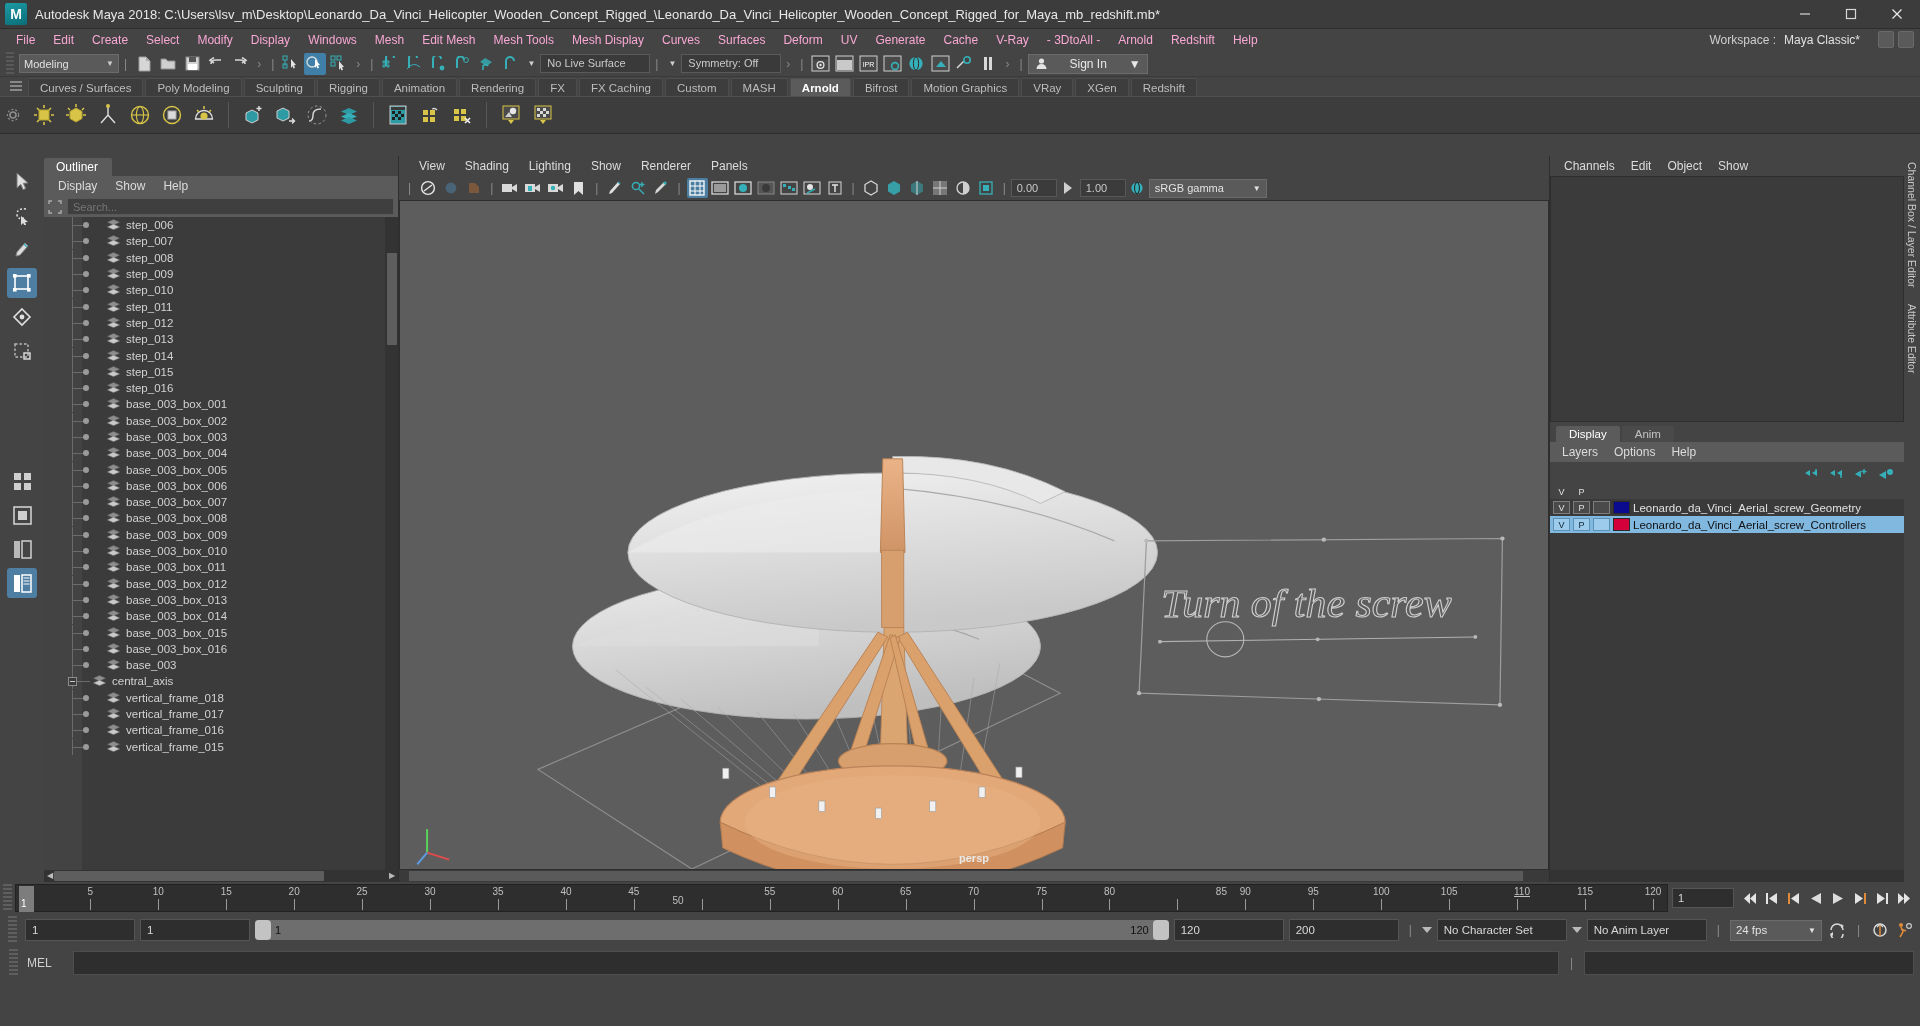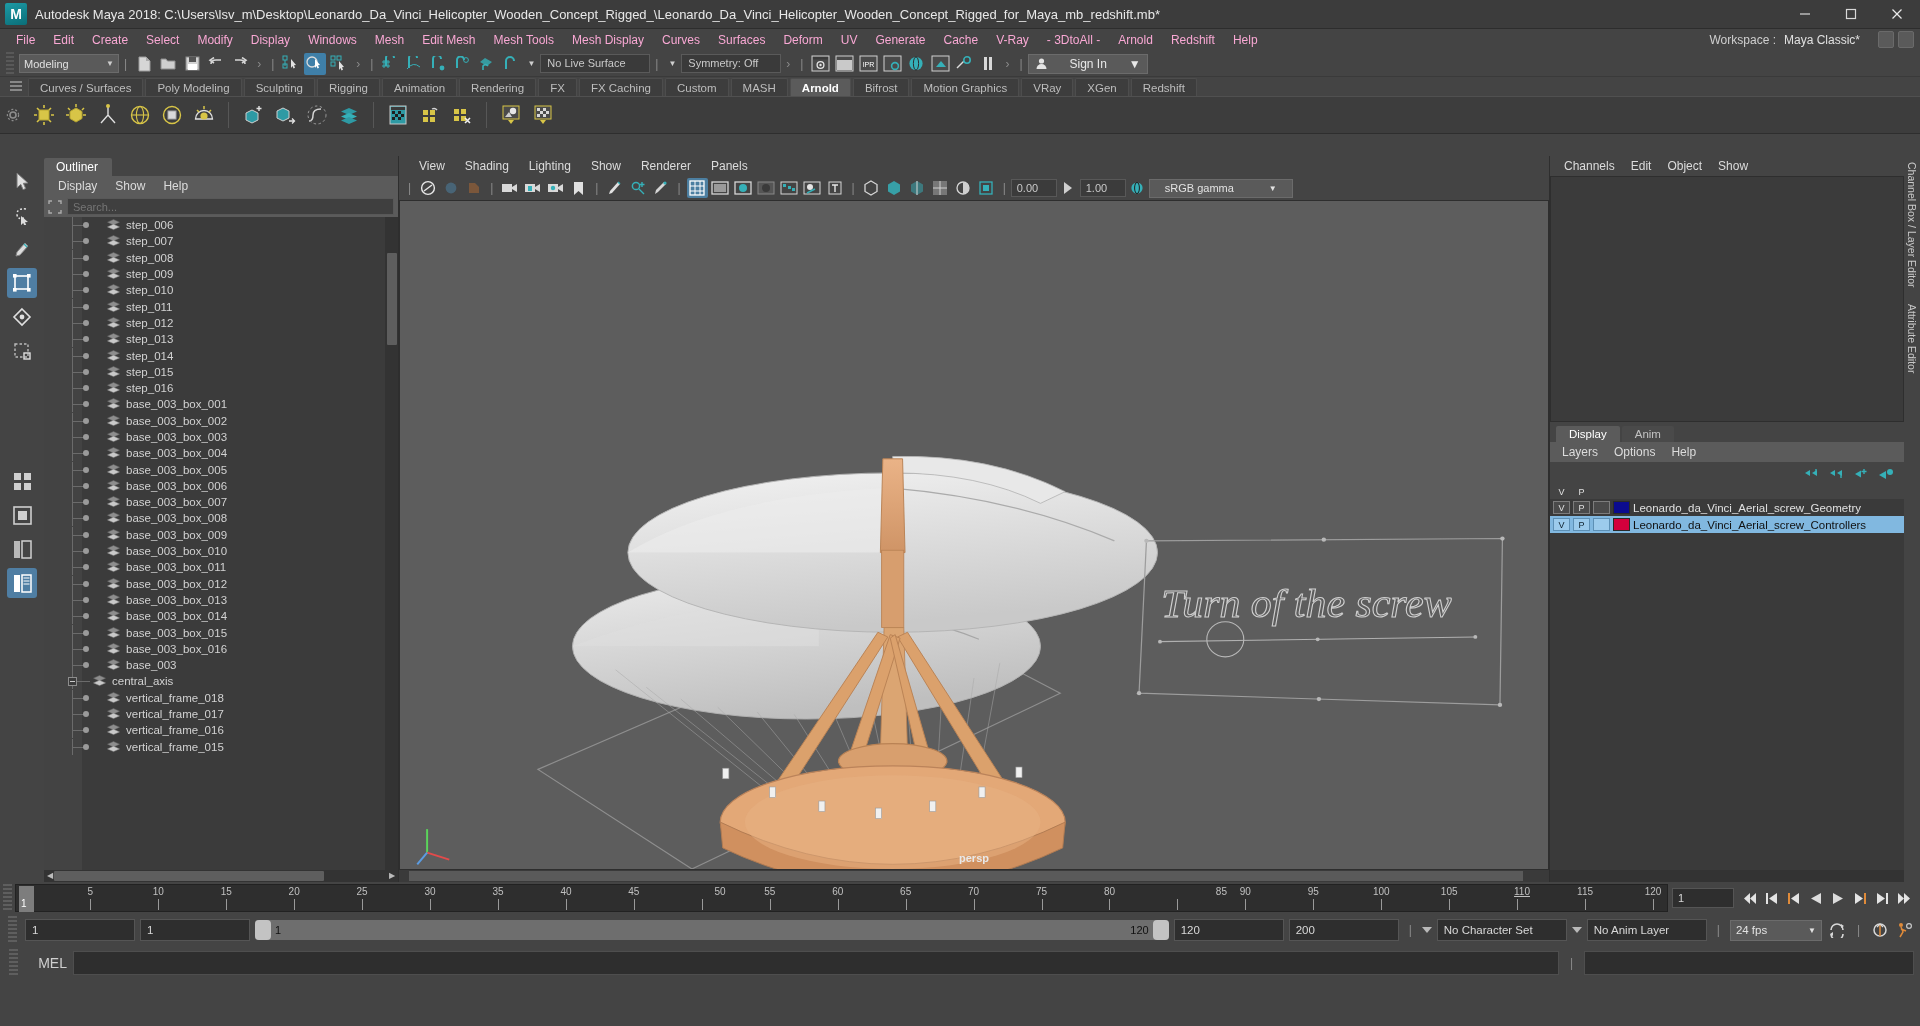--- a/index.html
+++ b/index.html
@@ -131,21 +131,21 @@
   
   .viewwrap{flex:1;display:flex;flex-direction:column;background:#444;}
   .vp-menu{height:20px;display:flex;align-items:center;background:#444;padding-left:10px;}
   .vp-menu span{font-size:12px;color:#dcdcdc;padding:0 10px;line-height:20px;}
   .vp-tools{height:24px;background:#444;display:flex;align-items:center;padding-left:4px;}
   .vbtn{width:21px;height:20px;display:flex;align-items:center;justify-content:center;margin:0 1px;border-radius:2px;}
   .vbtn.on{background:#4c7fa1;}
   .vfield{background:#3b3b3b;border:1px solid #585858;height:18px;line-height:16px;color:#c9c9c9;
           font-size:11px;padding:0 5px;width:46px;text-align:left;}
   .gamma{background:#5a5a5a;border:1px solid #6b6b6b;height:19px;display:flex;align-items:center;
-         justify-content:space-between;color:#e2e2e2;font-size:11px;padding:0 15px;width:144px;gap:25px;}
+         justify-content:space-between;color:#e2e2e2;font-size:11px;padding:0 5px;width:118px;gap:25px;}
   .viewport{flex:1;background:#5d5d5d;position:relative;overflow:hidden;border:1px solid #2e2e2e;}
   .persp-label{position:absolute;left:50%;transform:translateX(-50%);bottom:5px;font-size:11px;color:#e8e8e8;font-weight:bold;}
   .vp-scroll{height:12px;background:#3a3a3a;position:relative;}
   .vp-hthumb{position:absolute;left:10px;top:1px;right:26px;height:10px;background:#5a5a5a;}
 
   
   .rightpanel{width:355px;background:#444;display:flex;flex-direction:column;border-left:1px solid #2e2e2e;}
   .ch-menu{height:20px;display:flex;align-items:center;background:#444;padding-left:6px;}
   .ch-menu span{font-size:12px;color:#dcdcdc;padding:0 8px;line-height:20px;}
   .ch-body{height:246px;background:#3b3b3b;border:1px solid #2e2e2e;}
@@ -189,21 +189,21 @@
   .rangebar{flex:1;height:20px;background:#6e6e6e;border-radius:3px;position:relative;display:flex;align-items:center;}
   .rb-handle{width:16px;height:20px;background:#c3c3c3;border-radius:4px;}
   .rb-lbl{font-size:11px;color:#111;margin-left:4px;}
   .rb-lbl.r{margin-left:auto;margin-right:4px;}
   .tri{width:0;height:0;border-left:5px solid transparent;border-right:5px solid transparent;border-top:6px solid #b9b9b9;}
   .fpsbox{background:#5a5a5a;border:1px solid #6b6b6b;height:21px;display:flex;align-items:center;
           justify-content:space-between;color:#e2e2e2;font-size:11.5px;padding:0 5px;width:92px;}
 
   
   .melrow{position:absolute;left:0;top:946px;width:1920px;height:34px;display:flex;align-items:center;background:#444;gap:6px;padding:0 6px;}
-  .mel-lbl{font-size:14px;color:#d0d0d0;width:40px;text-align:right;}
+  .mel-lbl{font-size:12px;color:#d0d0d0;width:40px;text-align:left;}
   .mel-in{flex:1;background:#2e2e2e;border:1px solid #4e4e4e;height:24px;}
   .mel-in2{width:330px;background:#2e2e2e;border:1px solid #4e4e4e;height:24px;}
 
   
   .statusbar{position:absolute;left:0;top:980px;width:1920px;height:46px;background:#444;
              display:flex;align-items:flex-start;padding:8px 0 0 26px;}
   .statusbar .txt{font-size:11.5px;color:#d0d0d0;}
   .dots-left{position:absolute;left:6px;top:0;width:8px;height:100%;
      background:repeating-linear-gradient(to bottom,#6a6a6a 0 2px,transparent 2px 5px);opacity:.5;}
 </style>
@@ -1467,21 +1467,21 @@
         <div class="tl-num" style="left: 346.118px;">25</div>
         <div class="tl-tick" style="left: 414.059px;"></div>
         <div class="tl-num" style="left: 414.059px;">30</div>
         <div class="tl-tick" style="left: 482px;"></div>
         <div class="tl-num" style="left: 482px;">35</div>
         <div class="tl-tick" style="left: 549.941px;"></div>
         <div class="tl-num" style="left: 549.941px;">40</div>
         <div class="tl-tick" style="left: 617.882px;"></div>
         <div class="tl-num" style="left: 617.882px;">45</div>
         <div class="tl-tick" style="left: 685.824px;"></div>
-        <div class="tl-num" style="left: 704px;">50</div>
+        <div class="tl-num" style="left: 662px; margin-top: 9px;">50</div>
         <div class="tl-tick" style="left: 753.765px;"></div>
         <div class="tl-num" style="left: 753.765px;">55</div>
         <div class="tl-tick" style="left: 821.706px;"></div>
         <div class="tl-num" style="left: 821.706px;">60</div>
         <div class="tl-tick" style="left: 889.647px;"></div>
         <div class="tl-num" style="left: 889.647px;">65</div>
         <div class="tl-tick" style="left: 957.588px;"></div>
         <div class="tl-num" style="left: 957.588px;">70</div>
         <div class="tl-tick" style="left: 1025.53px;"></div>
         <div class="tl-num" style="left: 1025.53px;">75</div>

